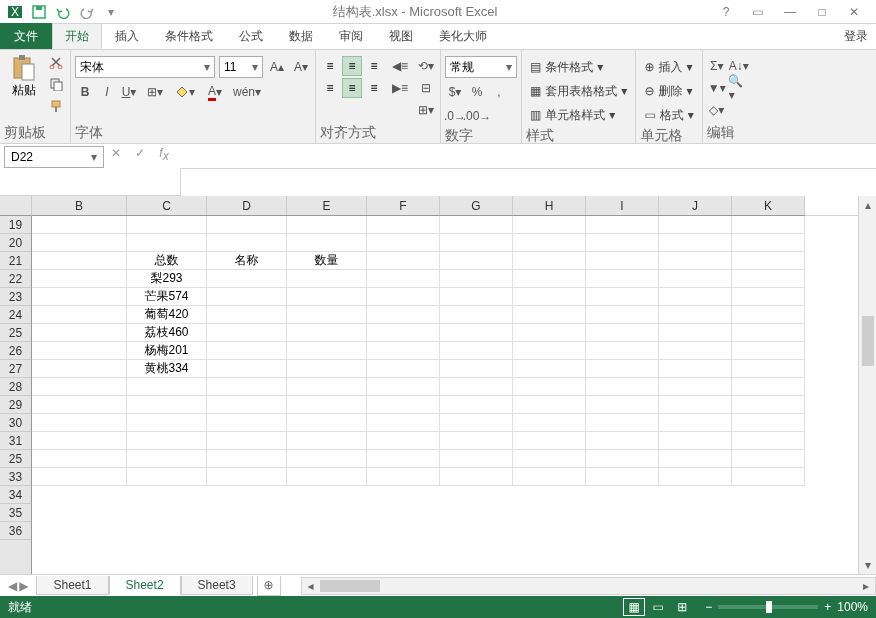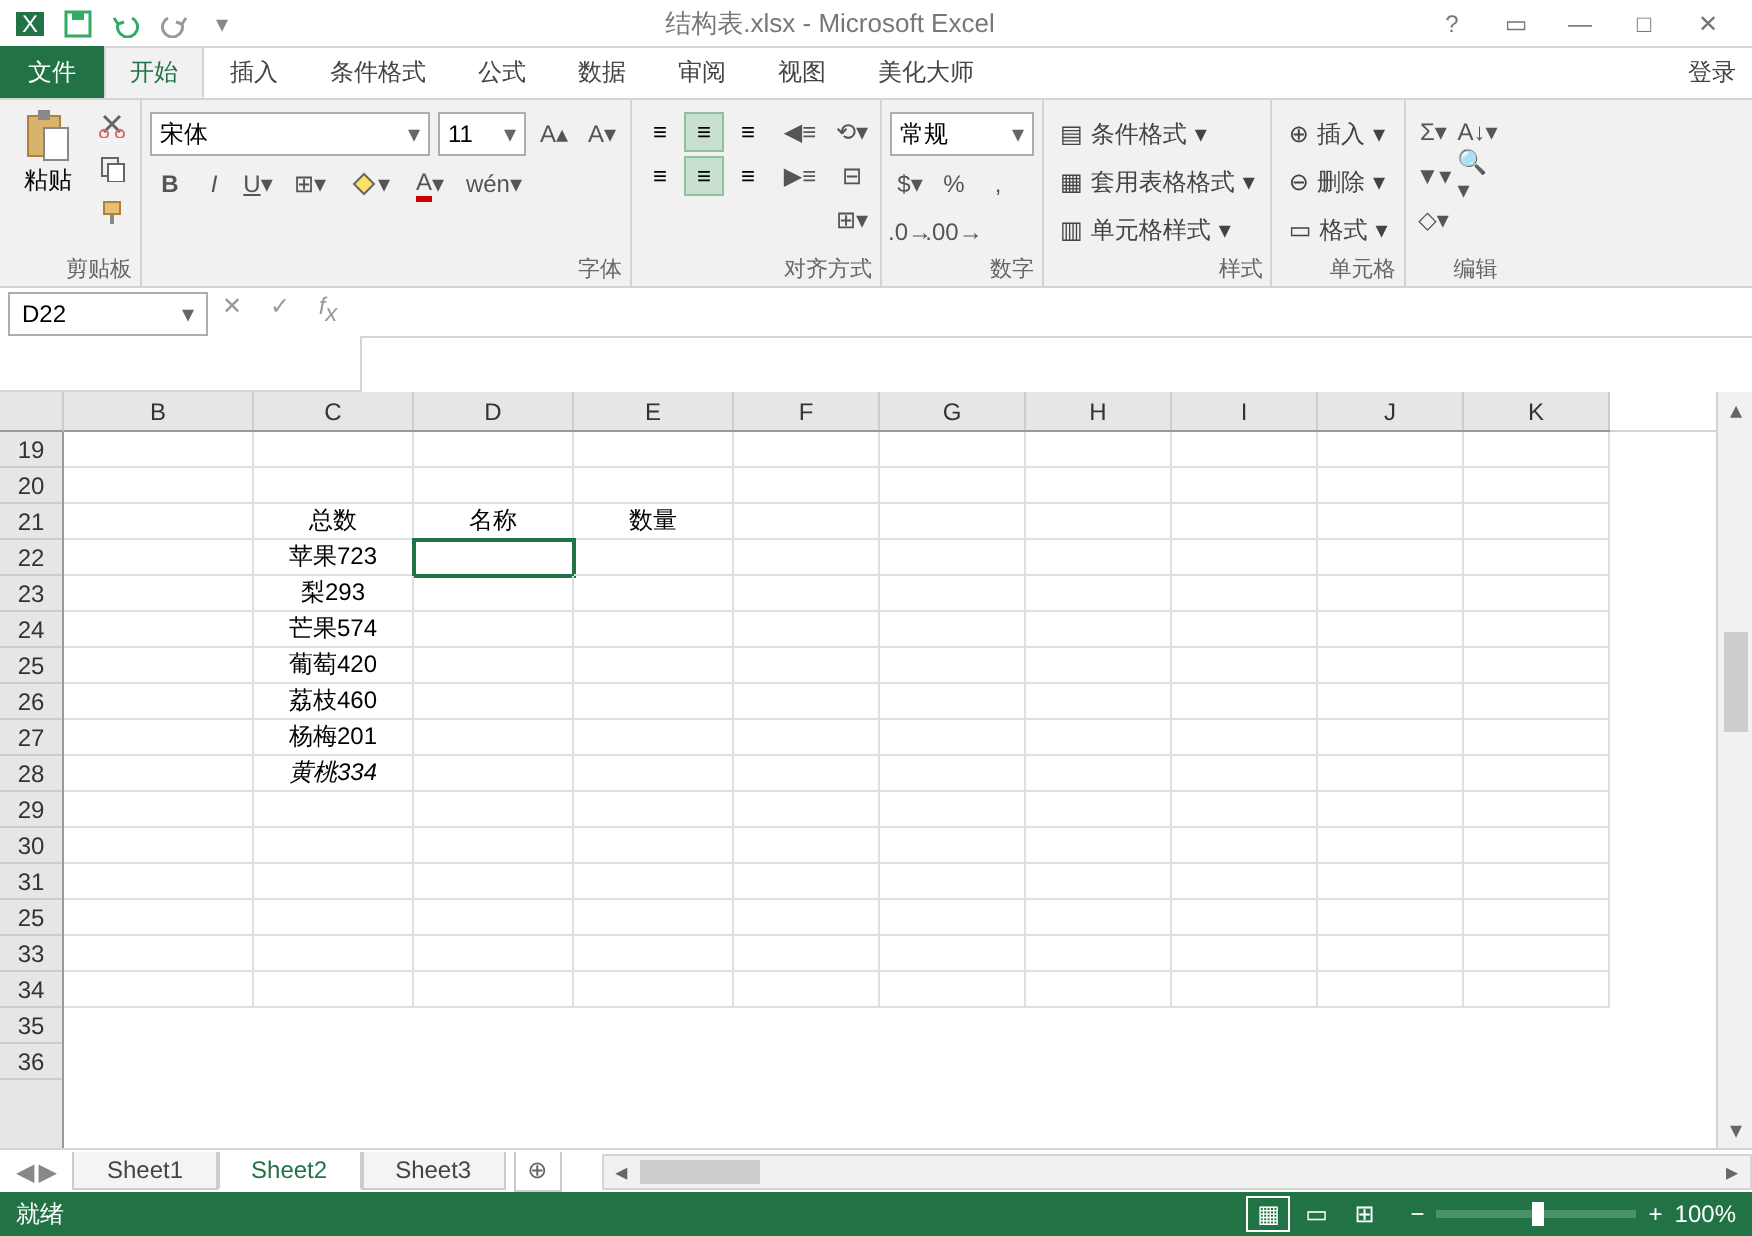--- a/index.html
+++ b/index.html
@@ -11,21 +11,21 @@
 .winctrls{display:flex;gap:8px;padding:0 10px;align-items:center}
 .winctrls span{width:24px;height:20px;display:flex;align-items:center;justify-content:center;color:#777;cursor:pointer}
 .tabs{height:26px;background:#fff;display:flex;align-items:flex-end;border-bottom:1px solid #d4d4d4}
 .file-tab{background:#217346;color:#fff;padding:4px 14px;height:26px;display:flex;align-items:center;cursor:pointer}
 .tab{padding:4px 12px;color:#444;cursor:pointer;border:1px solid transparent;height:26px;display:flex;align-items:center}
 .tab.active{border:1px solid #d4d4d4;border-bottom-color:#f1f1f1;background:#f1f1f1;color:#217346}
 .login{margin-left:auto;padding:4px 8px;color:#444}
 .ribbon{height:94px;background:#f1f1f1;display:flex;border-bottom:1px solid #d4d4d4}
 .group{border-right:1px solid #d4d4d4;display:flex;flex-direction:column;padding:2px 4px 0}
 .group-body{flex:1;display:flex;align-items:flex-start;gap:2px}
-.group-label{text-align:right;color:#666;font-size:11px;padding:1px 0}
+.group-label{text-align:left;color:#666;font-size:14px;padding:1px 0}
 .big-btn{display:flex;flex-direction:column;align-items:center;justify-content:center;padding:2px 6px;cursor:pointer}
 .big-btn .ic{width:28px;height:28px;display:flex;align-items:center;justify-content:center}
 .vcol{display:flex;flex-direction:column;gap:2px;justify-content:center}
 .sm{width:20px;height:20px;display:flex;align-items:center;justify-content:center;cursor:pointer;color:#555}
 .sm-wide{display:flex;align-items:center;height:22px;cursor:pointer;color:#444;gap:4px;padding:0 4px}
 .font-sel{width:140px;height:22px;border:1px solid #abadb3;background:#fff;display:flex;align-items:center;padding:0 4px;cursor:pointer}
 .size-sel{width:44px;height:22px;border:1px solid #abadb3;background:#fff;display:flex;align-items:center;padding:0 4px;cursor:pointer}
 .drop{margin-left:auto;color:#666}
 .num-sel{width:72px;height:22px;border:1px solid #abadb3;background:#fff;display:flex;align-items:center;padding:0 4px;cursor:pointer}
 .align-grid{display:grid;grid-template-columns:repeat(3,20px);grid-template-rows:repeat(2,20px);gap:2px}
@@ -356,32 +356,20 @@
             <div class="cell ac" style="width: 80px;">数量</div>
             <div class="cell" style="width: 73px;"></div>
             <div class="cell" style="width: 73px;"></div>
             <div class="cell" style="width: 73px;"></div>
             <div class="cell" style="width: 73px;"></div>
             <div class="cell" style="width: 73px;"></div>
             <div class="cell" style="width: 73px;"></div>
           </div>
           <div class="cell-row">
             <div class="cell" style="width: 95px;"></div>
-            <div class="cell ac" style="width: 80px;">苹果723</div>
-            <div class="cell sel" style="width: 80px;"></div>
-            <div class="cell" style="width: 80px;"></div>
-            <div class="cell" style="width: 73px;"></div>
-            <div class="cell" style="width: 73px;"></div>
-            <div class="cell" style="width: 73px;"></div>
-            <div class="cell" style="width: 73px;"></div>
-            <div class="cell" style="width: 73px;"></div>
-            <div class="cell" style="width: 73px;"></div>
-          </div>
-          <div class="cell-row">
-            <div class="cell" style="width: 95px;"></div>
             <div class="cell ac" style="width: 80px;">梨293</div>
             <div class="cell" style="width: 80px;"></div>
             <div class="cell" style="width: 80px;"></div>
             <div class="cell" style="width: 73px;"></div>
             <div class="cell" style="width: 73px;"></div>
             <div class="cell" style="width: 73px;"></div>
             <div class="cell" style="width: 73px;"></div>
             <div class="cell" style="width: 73px;"></div>
             <div class="cell" style="width: 73px;"></div>
           </div>
@@ -428,21 +416,21 @@
             <div class="cell" style="width: 80px;"></div>
             <div class="cell" style="width: 73px;"></div>
             <div class="cell" style="width: 73px;"></div>
             <div class="cell" style="width: 73px;"></div>
             <div class="cell" style="width: 73px;"></div>
             <div class="cell" style="width: 73px;"></div>
             <div class="cell" style="width: 73px;"></div>
           </div>
           <div class="cell-row">
             <div class="cell" style="width: 95px;"></div>
-            <div class="cell ac" style="width: 80px; font-style: italic;">黄桃334</div>
+            <div class="cell ac" style="width: 80px;">黄桃334</div>
             <div class="cell" style="width: 80px;"></div>
             <div class="cell" style="width: 80px;"></div>
             <div class="cell" style="width: 73px;"></div>
             <div class="cell" style="width: 73px;"></div>
             <div class="cell" style="width: 73px;"></div>
             <div class="cell" style="width: 73px;"></div>
             <div class="cell" style="width: 73px;"></div>
             <div class="cell" style="width: 73px;"></div>
           </div>
           <div class="cell-row">

